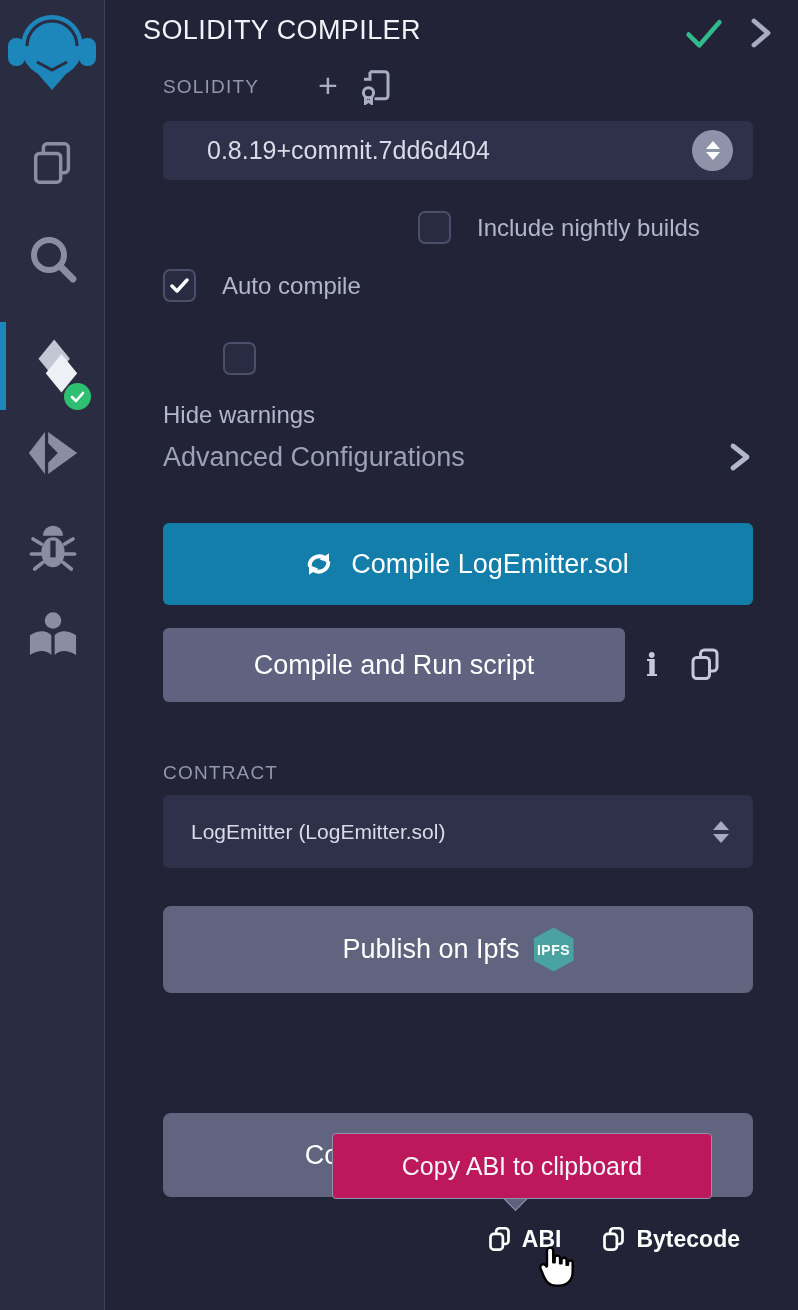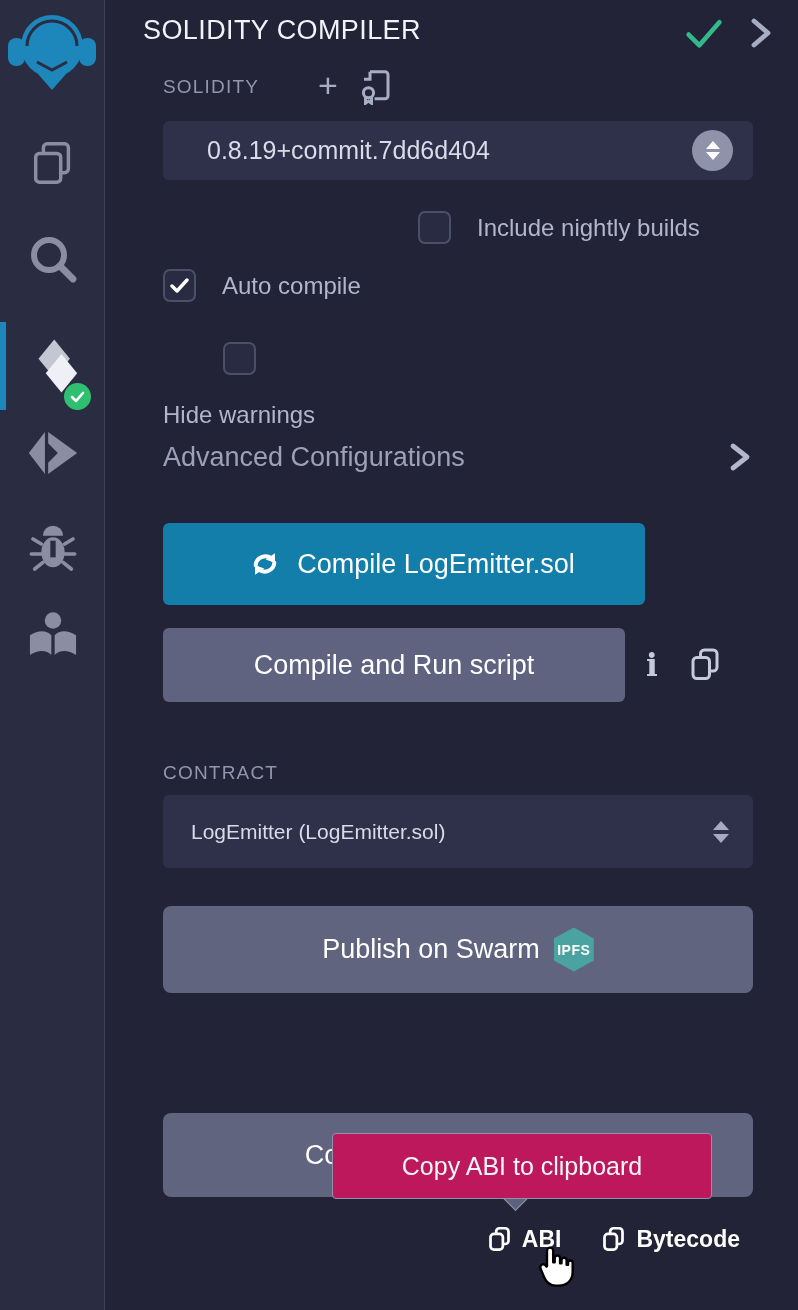--- a/index.html
+++ b/index.html
@@ -78,21 +78,21 @@
     position:absolute; left:57px; top:440px; width:590px; display:flex;
     align-items:center; cursor:pointer;
   }
   .adv-label { font-size:27px; color:#9da1b8; }
 
   .btn {
     position:absolute; left:57px; border:none; border-radius:6px; cursor:pointer;
     display:flex; align-items:center; justify-content:center;
     font-family:"Liberation Sans", sans-serif; color:#fff;
   }
-  .btn-compile { top:523px; width:482px; height:82px; background:#137ea9; font-size:27px; font-weight:500; gap:16px;padding-left:16px; }
+  .btn-compile { top:523px; width:590px; height:82px; background:#137ea9; font-size:27px; font-weight:500; gap:16px;padding-left:16px; }
   .btn-run     { top:628px; width:462px; height:74px; background:#5f6380; font-size:27px; font-weight:500; }
   .btn-pub     { width:590px; background:#60647e; font-size:27px; font-weight:500; gap:14px; border-radius:8px; }
   .btn-ipfs    { top:906px;  height:87px; }
   .btn-swarm   { top:1010px; height:88px; }
   .btn-details { top:1113px; height:84px; padding-right:74px; }
 
   .run-side-icons { position:absolute; left:540px; top:628px; height:74px; display:flex; align-items:center; gap:30px; }
   .info-i { font-family:"DejaVu Serif", serif; font-size:31px; font-weight:700; color:#c6c9da; cursor:pointer; line-height:1; }
 
   .ipfs-badge {
@@ -284,21 +284,21 @@
   <div class="select-box sel-contract">
     <span>LogEmitter (LogEmitter.sol)</span>
     <span class="spacer"></span>
     <span class="mini-updown">
         <span class="u"></span>
         <span class="d"></span>
       </span>
   </div>
 
   <button class="btn btn-pub btn-ipfs">
-    <span>Publish on Swarm</span>
+    <span>Publish on Ipfs</span>
     <span class="ipfs-badge">IPFS</span>
   </button>
 
 
   <button class="btn btn-pub btn-details">
     <span>Compilation Details</span>
   </button>
 
   <div class="tooltip-arrow"></div>
   <div class="tooltip">Copy ABI to clipboard</div>

